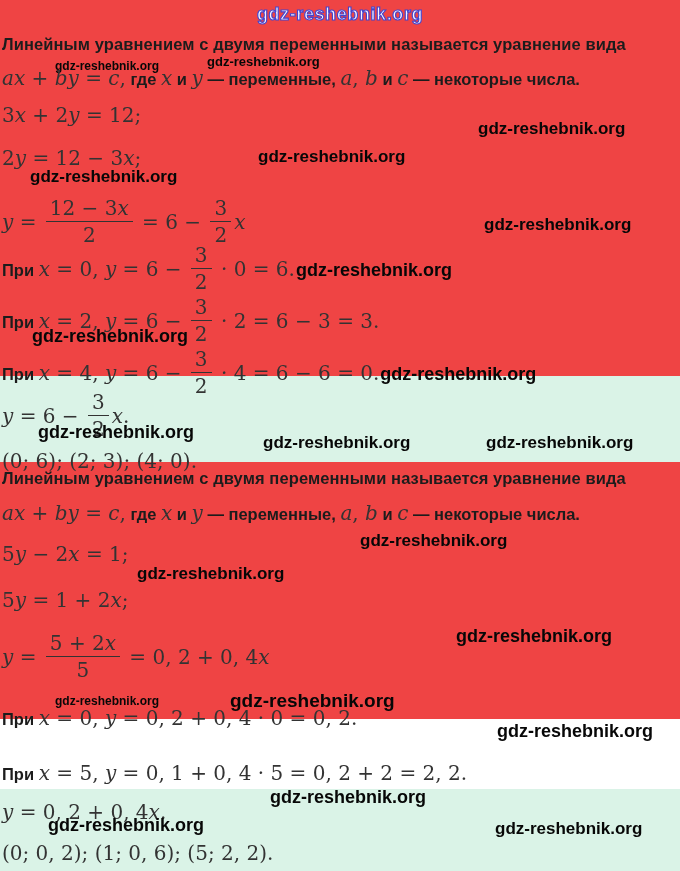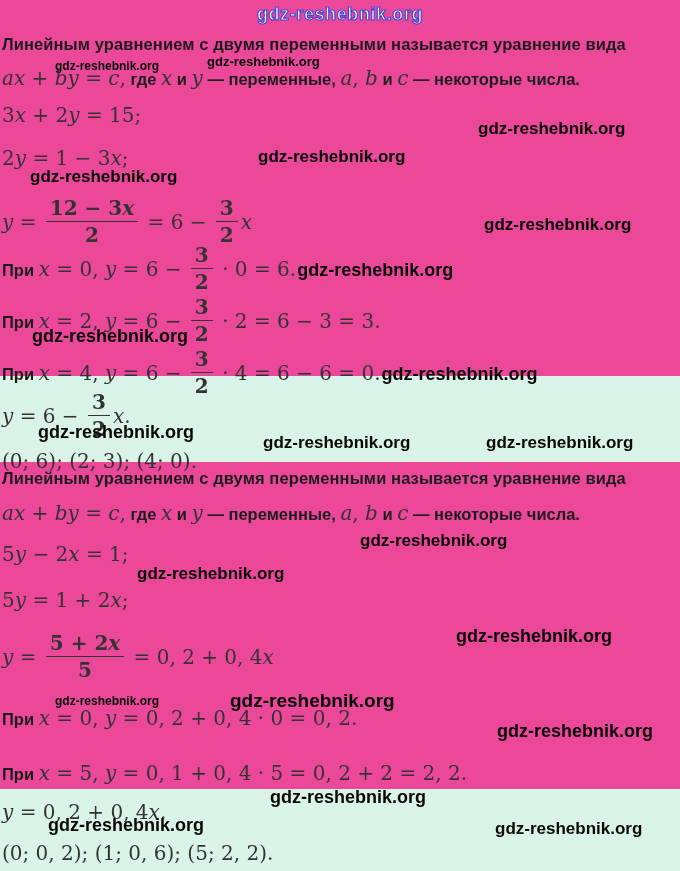--- a/index.html
+++ b/index.html
@@ -1,20 +1,20 @@
 <!DOCTYPE html>
 <html lang="ru"><head>
 <meta charset="utf-8">
 <style>
   html,body{margin:0;padding:0;}
   body{
     width:680px;height:871px;background:#ffffff;overflow:hidden;
     font-family:"Liberation Sans",sans-serif;
   }
-  .page{position:relative;width:680px;height:871px;background:#ec4899;}
+  .page{position:relative;width:680px;height:719px;background:#ef4444;}
   .abs{position:absolute;white-space:nowrap;}
 
   
   .hl{position:absolute;left:0;width:680px;background:#daf3e7;}
 
   
   .sans{
     font-family:"Liberation Sans",sans-serif;
     font-size:16.5px;font-weight:700;color:#1c1c1c;letter-spacing:.1px;
   }
@@ -39,21 +39,21 @@
   .math .mt{
     font-family:"Liberation Sans",sans-serif;
     font-size:16.5px;font-weight:700;color:#1c1c1c;font-style:normal;
   }
   .math .wm-inline{
     font-family:"Liberation Sans",sans-serif;
     font-size:18px;font-weight:700;color:#070707;font-style:normal;margin-left:1px;
   }
   .frac{
     display:inline-block;vertical-align:middle;text-align:center;
-    line-height:1.12;margin:0 3px;position:relative;top:-2px;font-weight:bold;
+    line-height:1.12;margin:0 3px;position:relative;top:-2px;
   }
   .frac .fr-num{display:block;padding:0 4px 2px;border-bottom:1.5px solid #333;}
   .frac .fr-den{display:block;padding:2px 4px 0;}
 </style>
 </head>
 <body>
 
 <div class="page">
 
   <div class="hl" style="top:376px;height:86px;"></div>
@@ -61,24 +61,24 @@
 
   <div class="abs wm-head" style="top:4px;left:0;right:0;text-align:center;">gdz-reshebnik.org</div>
 
   <div class="abs sans" style="top:35px;left:2px;">Линейным уравнением с двумя переменными называется уравнение вида</div>
 
   <div class="abs wm wm-sm" style="top:59px;left:55px;">gdz-reshebnik.org</div>
   <div class="abs wm" style="top:54px;left:207px;font-size:13px;">gdz-reshebnik.org</div>
 
   <div class="abs math" style="top:68px;left:2px;"><span class="mv">ax</span><span class="mn"> + </span><span class="mv">by</span><span class="mn"> = </span><span class="mv">c</span><span class="mn">,</span><span class="mt"> где </span><span class="mv">x</span><span class="mt"> и </span><span class="mv">y</span><span class="mt"> — переменные, </span><span class="mv">a</span><span class="mn">, </span><span class="mv">b</span><span class="mt"> и </span><span class="mv">c</span><span class="mt"> — некоторые числа.</span></div>
 
-  <div class="abs math" style="top:105px;left:2px;"><span class="mn">3</span><span class="mv">x</span><span class="mn"> + 2</span><span class="mv">y</span><span class="mn"> = 15;</span></div>
+  <div class="abs math" style="top:105px;left:2px;"><span class="mn">3</span><span class="mv">x</span><span class="mn"> + 2</span><span class="mv">y</span><span class="mn"> = 12;</span></div>
   <div class="abs wm" style="top:119px;left:478px;">gdz-reshebnik.org</div>
 
-  <div class="abs math" style="top:148px;left:2px;"><span class="mn">2</span><span class="mv">y</span><span class="mn"> = 1 − 3</span><span class="mv">x</span><span class="mn">;</span></div>
+  <div class="abs math" style="top:148px;left:2px;"><span class="mn">2</span><span class="mv">y</span><span class="mn"> = 12 − 3</span><span class="mv">x</span><span class="mn">;</span></div>
   <div class="abs wm" style="top:147px;left:258px;">gdz-reshebnik.org</div>
   <div class="abs wm" style="top:167px;left:30px;">gdz-reshebnik.org</div>
 
   <div class="abs math" style="top:199px;left:2px;"><span class="mv">y</span><span class="mn"> = </span><span class="frac"><span class="fr-num"><span class="mn">12 − 3</span><span class="mv">x</span></span><span class="fr-den"><span class="mn">2</span></span></span><span class="mn"> = 6 − </span><span class="frac"><span class="fr-num"><span class="mn">3</span></span><span class="fr-den"><span class="mn">2</span></span></span><span class="mv">x</span></div>
   <div class="abs wm" style="top:215px;left:484px;">gdz-reshebnik.org</div>
 
   <div class="abs math" style="top:246px;left:2px;"><span class="mt">При </span><span class="mv">x</span><span class="mn"> = 0, </span><span class="mv">y</span><span class="mn"> = 6 − </span><span class="frac"><span class="fr-num"><span class="mn">3</span></span><span class="fr-den"><span class="mn">2</span></span></span><span class="mn"> · 0 = 6.</span><span class="wm-inline">gdz-reshebnik.org</span></div>
   <div class="abs math" style="top:298px;left:2px;"><span class="mt">При </span><span class="mv">x</span><span class="mn"> = 2, </span><span class="mv">y</span><span class="mn"> = 6 − </span><span class="frac"><span class="fr-num"><span class="mn">3</span></span><span class="fr-den"><span class="mn">2</span></span></span><span class="mn"> · 2 = 6 − 3 = 3.</span></div>
 
   <div class="abs wm wm-md" style="top:326px;left:32px;">gdz-reshebnik.org</div>

